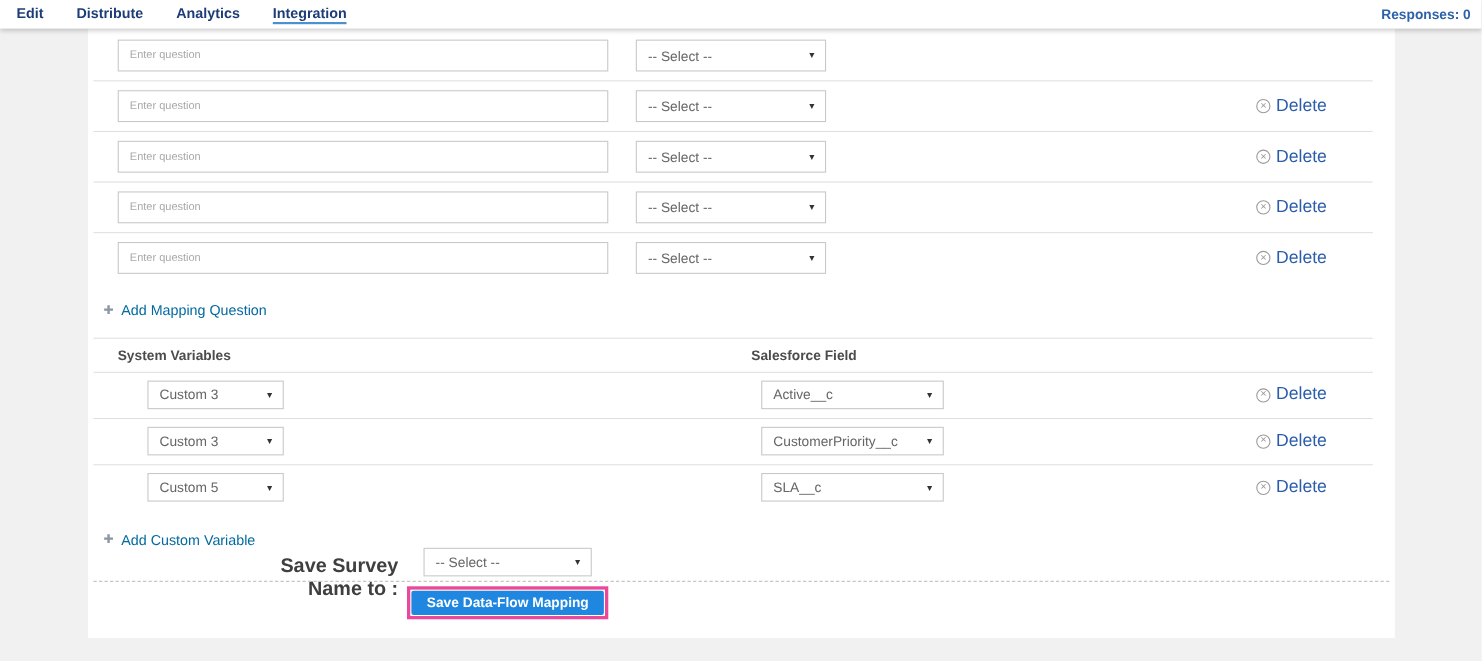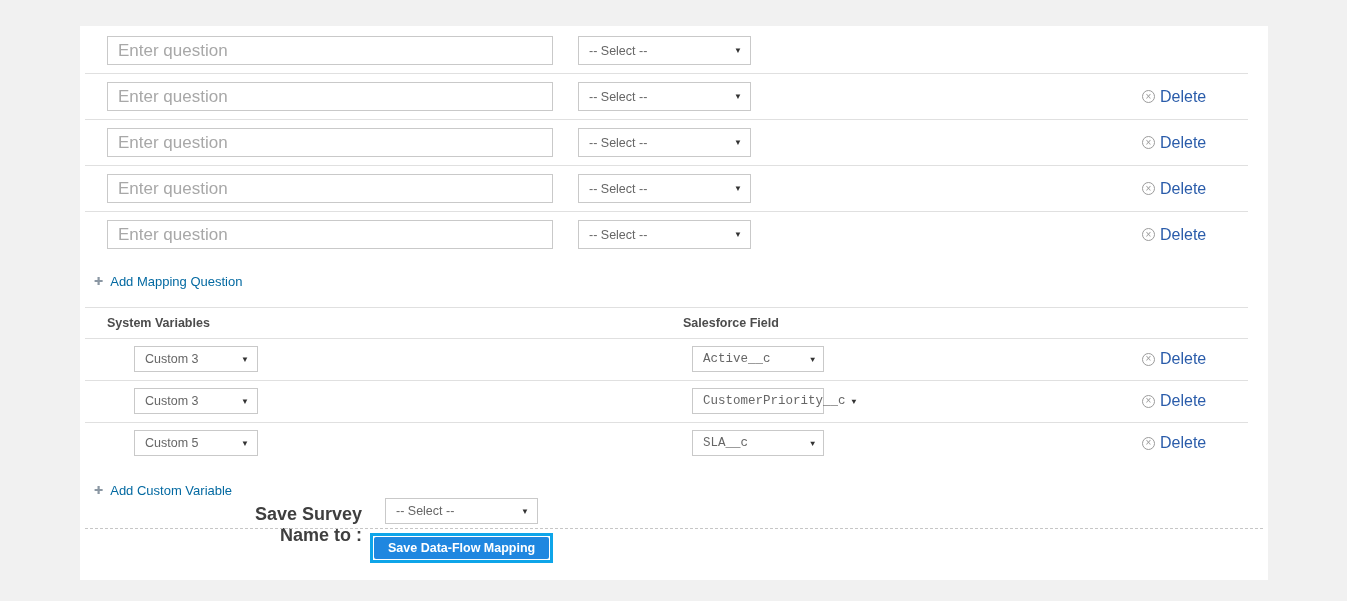--- a/index.html
+++ b/index.html
@@ -39,35 +39,35 @@
   .dashed { position:absolute; left:5px; width:1178px; border-top:1px dashed #c6c6c6; }
 
   
   .qrow { position:absolute; left:0; width:100%; height:29px; }
   .vrow { position:absolute; left:0; width:100%; height:26px; }
 
   .q-input {
     position:absolute; left:27px; top:0; width:446px; height:29px;
     border:1px solid #c9c9c9; background:#fff;
     font-family:"Liberation Sans", sans-serif;
-    font-size:17px; color:#555; padding:0 10px; outline:none;
+    font-size:10px; color:#555; padding:0 10px; outline:none;
   }
   .q-input::placeholder { color:#a8a8a8; opacity:1; }
 
   .select {
     position:absolute; top:0; height:29px;
     border:1px solid #c9c9c9; background:#fff;
     display:flex; align-items:center; justify-content:space-between;
     padding:0 8px 0 10px; cursor:pointer;margin-left:10px;
   }
   .select .sel-text { font-size:12.5px; color:#666; white-space:nowrap; }
   .select .arrow { font-size:8px; color:#333; margin-left:6px; }
   .qrow .select { left:488px; width:173px; }
   .vrow .select-sys { left:44px; width:124px; height:26px; }
-  .vrow .select-sf  { left:602px; width:132px; height:26px;font-family:Liberation Mono, monospace; }
+  .vrow .select-sf  { left:602px; width:166px; height:26px; }
 
   .delete-link {
     position:absolute; left:1062px; top:50%; transform:translateY(-50%);
     display:flex; align-items:center; gap:5px; cursor:pointer; text-decoration:none;
   }
   .delete-icon {
     width:13px; height:13px; border:1px solid #9b9b9b; border-radius:50%;
     display:flex; align-items:center; justify-content:center;
     color:#9b9b9b; font-size:10px; line-height:1;
   }
@@ -83,34 +83,45 @@
   .th { position:absolute; font-size:12.5px; font-weight:bold; color:#4c4c4c; }
 
   .survey-label {
     position:absolute; left:140px; width:142px; top:478px;
     text-align:right; font-size:18px; font-weight:bold; color:#3f3f3f;
   }
   .survey-select { left:295px; top:472px; width:153px; height:26px; position:absolute; }
 
   .btn-annotation {
     position:absolute; left:290px; top:507px;
-    border:3px solid #0ea5e9; background:#ffffff; padding:1px;
+    border:3px solid #ec4899; background:#ffffff; padding:1px;
     display:inline-flex;
   }
   .save-btn {
     background:#1f87e0; color:#ffffff; border:none; border-radius:2px;
     height:22px; padding:0 14px; font-family:"Liberation Sans", sans-serif;
     font-size:12.5px; font-weight:bold; cursor:pointer; white-space:nowrap;
   }
 </style>
 </head>
 <body>
 
 <div class="page">
 
+  <header class="topnav">
+    <nav class="nav-left">
+      <a class="nav-item">Edit</a>
+      <a class="nav-item">Distribute</a>
+      <a class="nav-item">Analytics</a>
+      <a class="nav-item active">Integration</a>
+    </nav>
+    <div class="nav-right">
+      <a class="responses">Responses: 0</a>
+    </div>
+  </header>
 
   <main class="panel">
 
     <div class="qrow" style="top:10px">
       <input class="q-input" type="text" placeholder="Enter question" style="">
       <div class="select">
         <span class="sel-text">-- Select --</span>
         <span class="arrow">▼</span>
       </div>
     </div>

